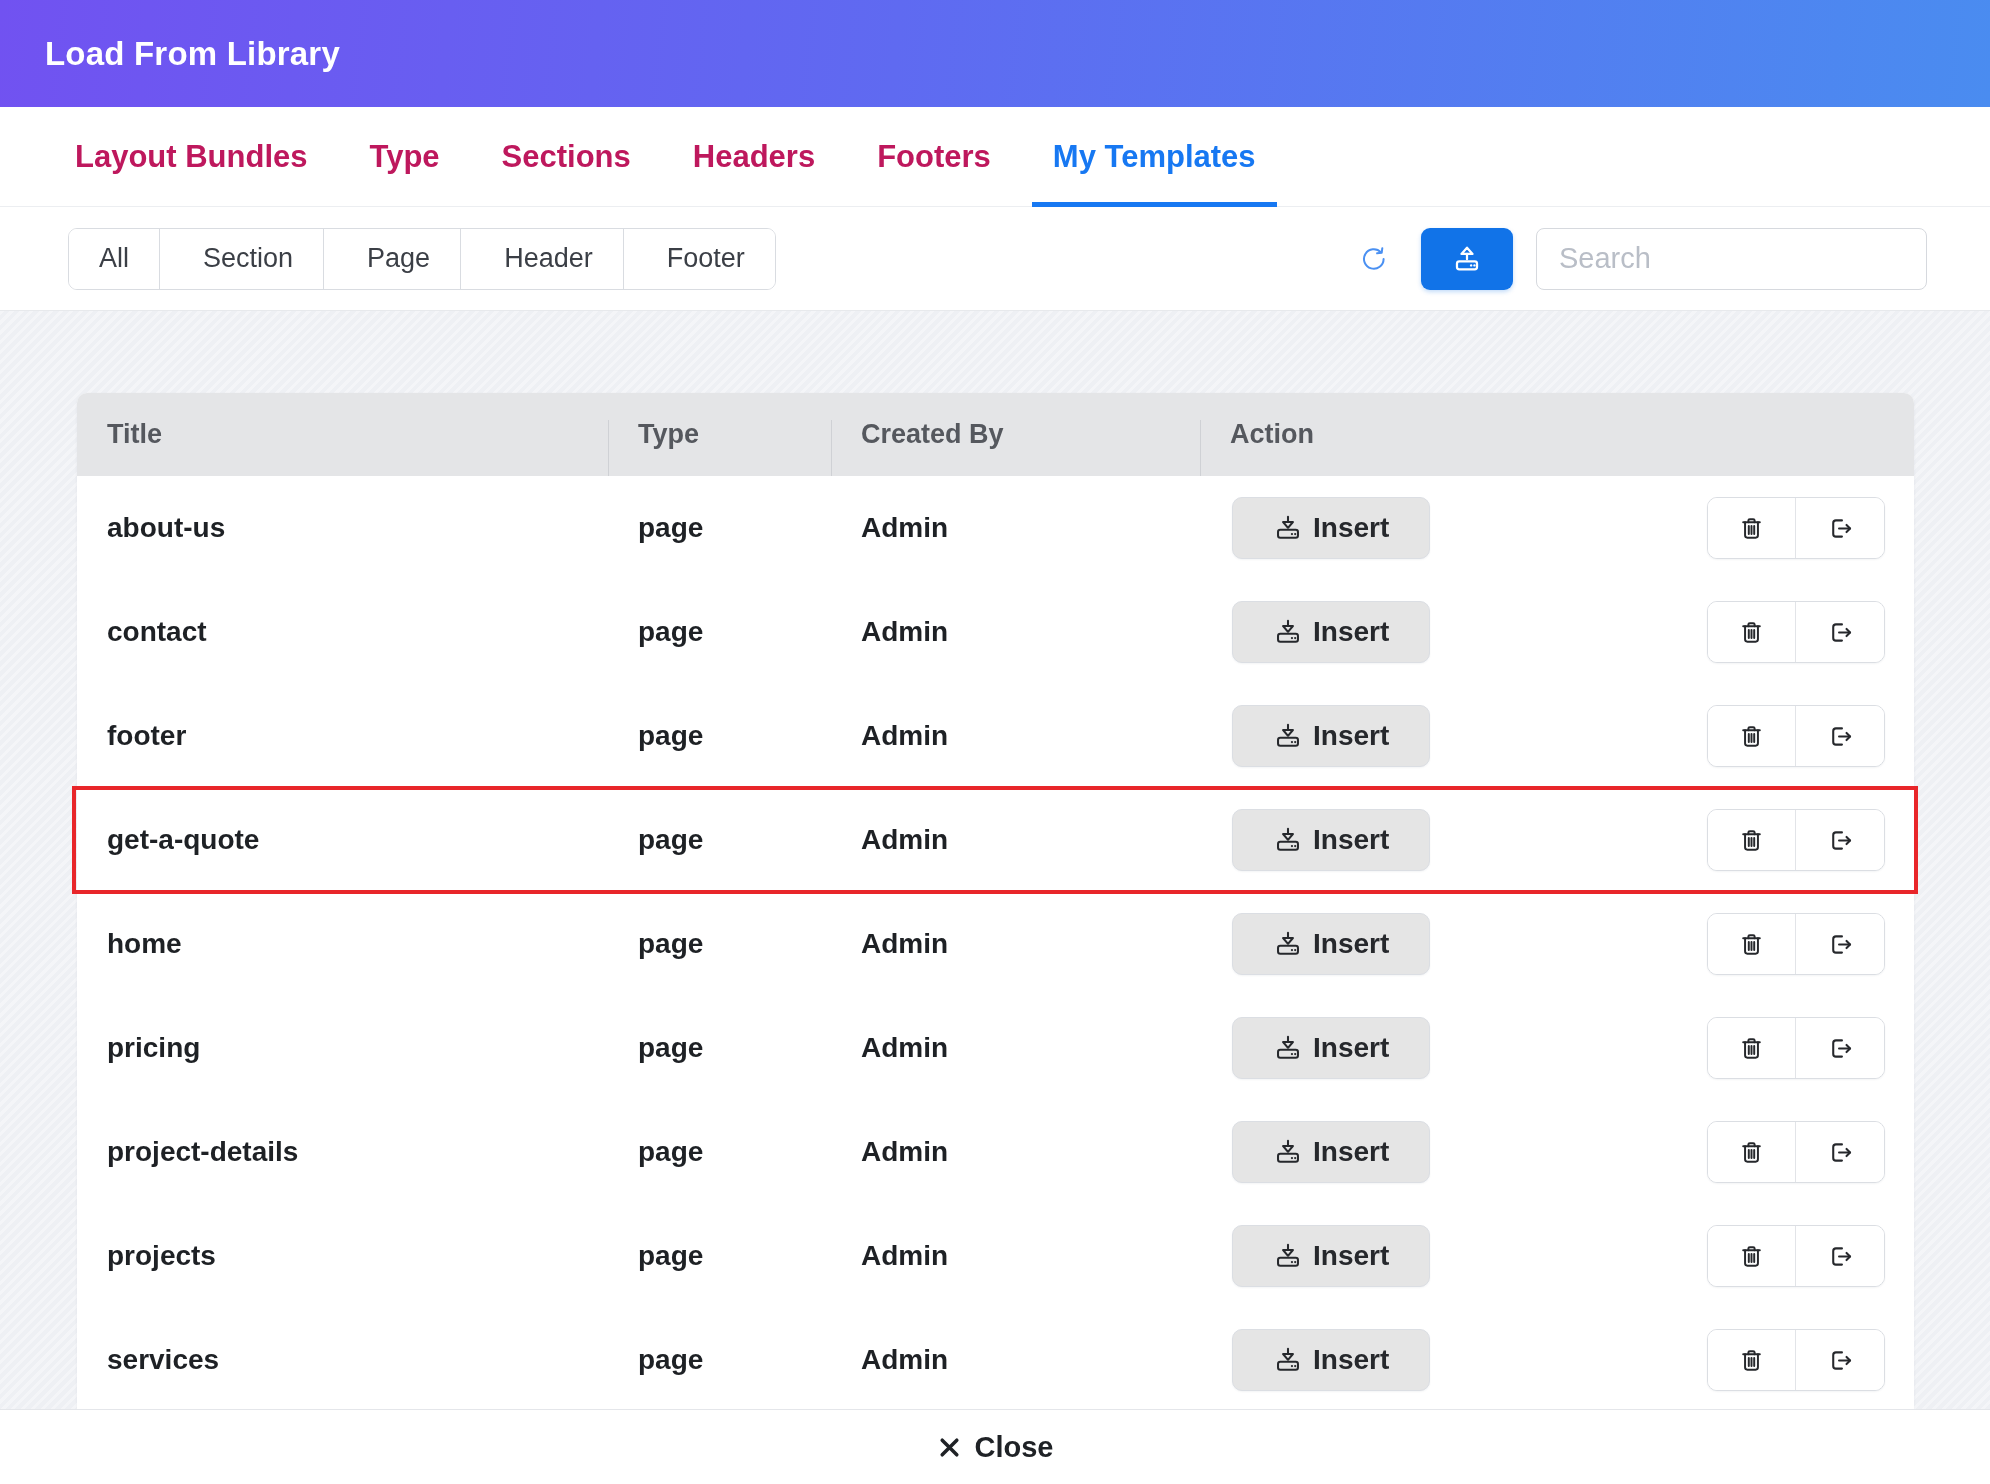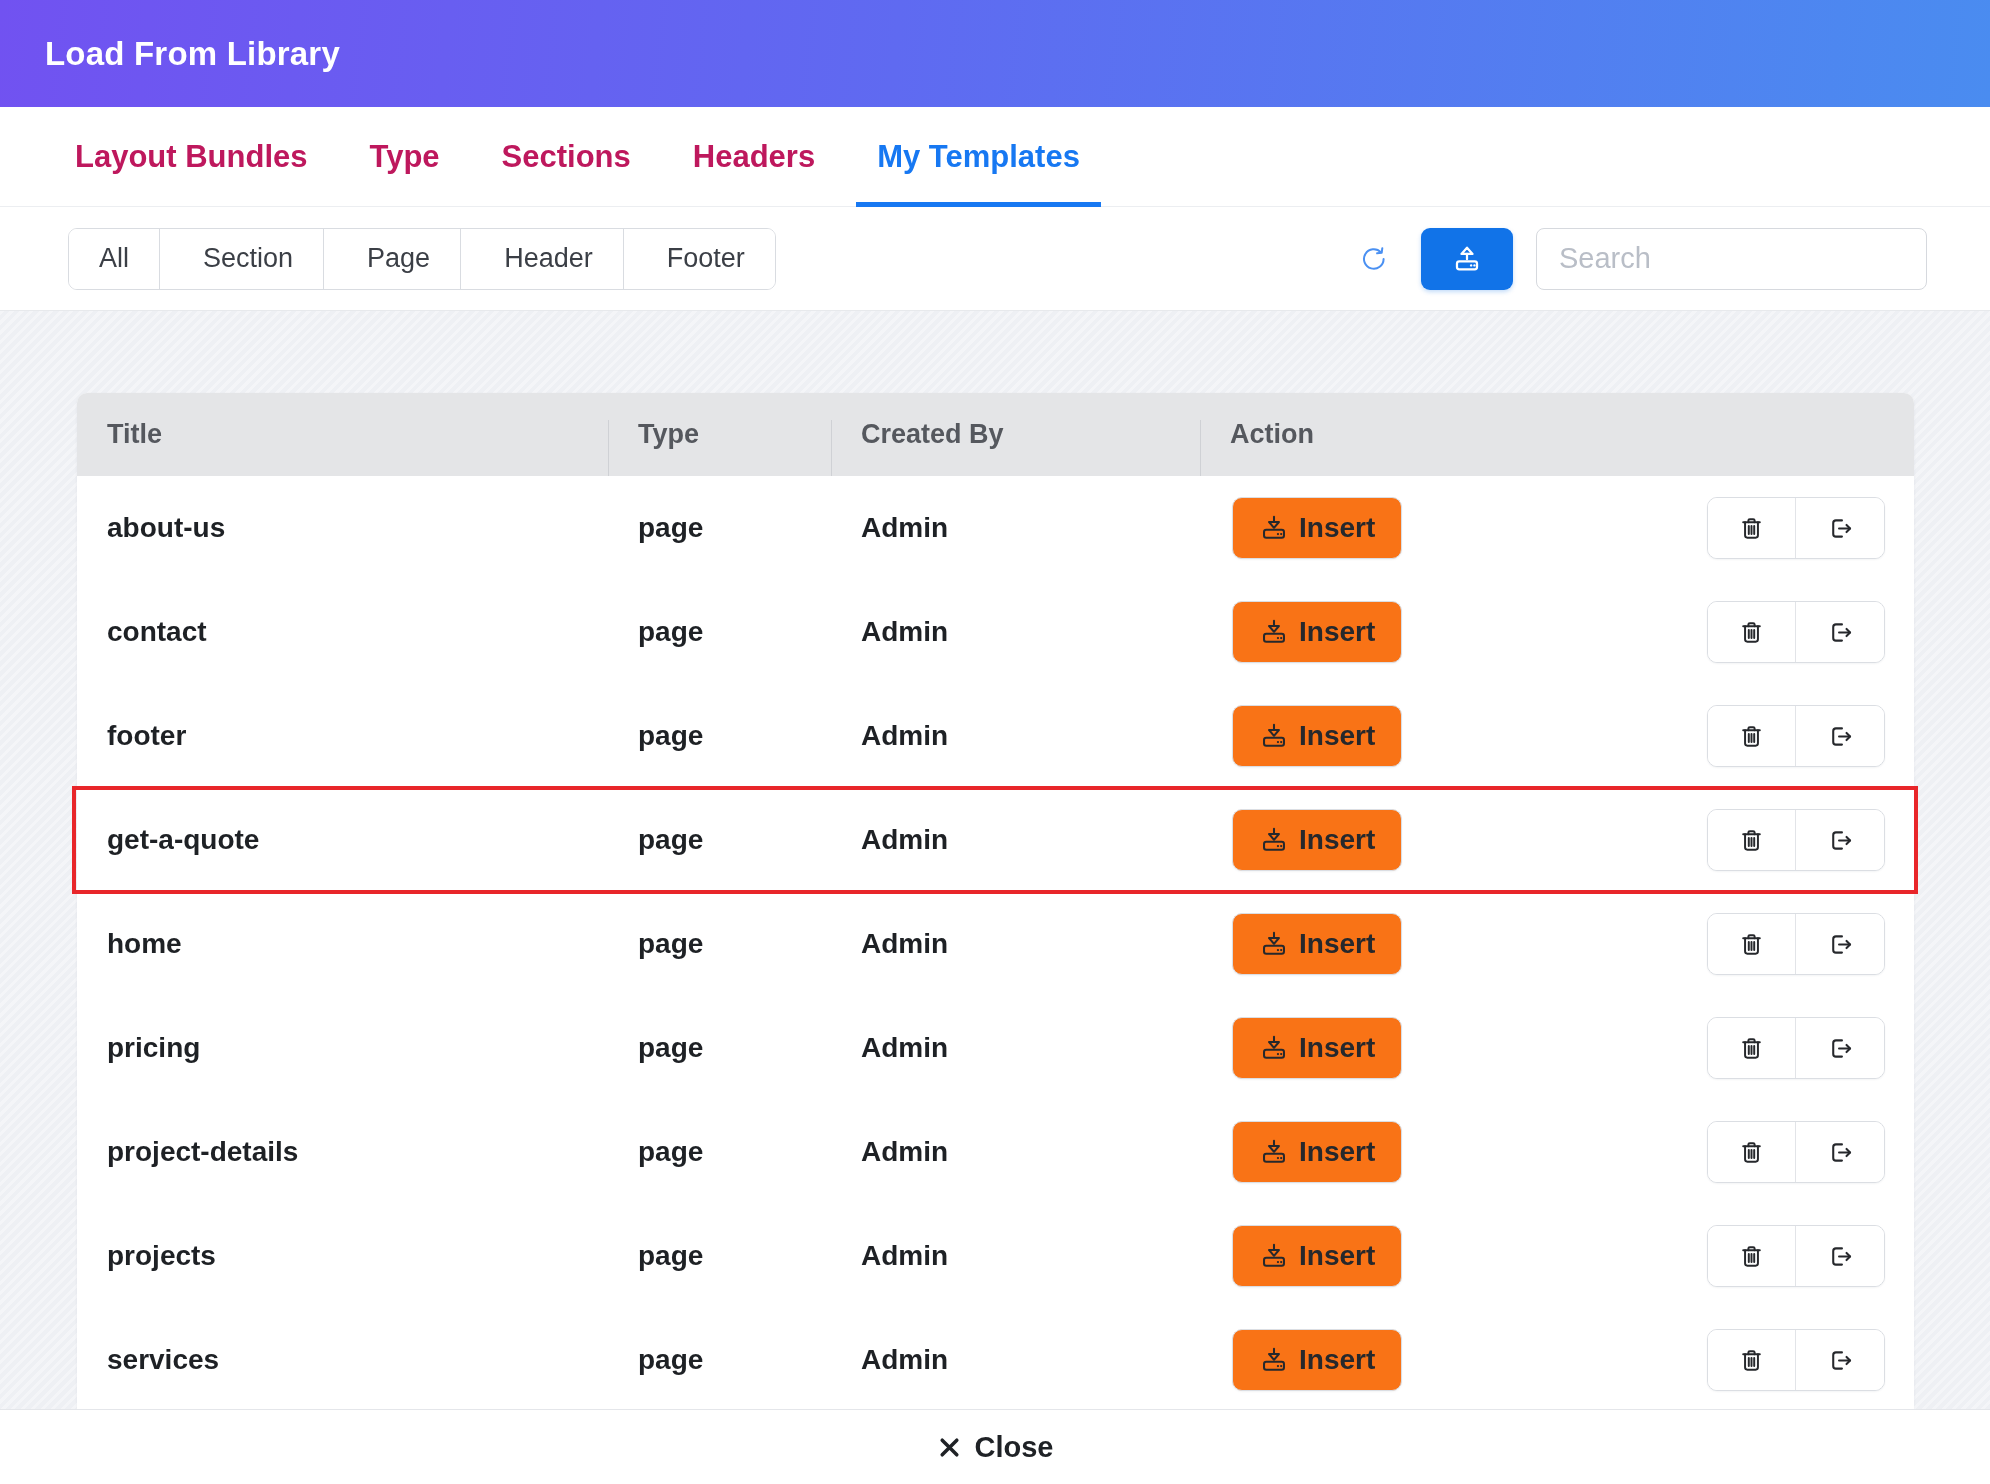--- a/index.html
+++ b/index.html
@@ -77,22 +77,22 @@
   .row{
     position:relative;display:grid;grid-template-columns:531px 223px 369px 1fr;
     height:104px;align-items:center;background:#fff;
   }
   .cell{font-size:28px;font-weight:600;color:#1e2125;padding-left:30px;white-space:nowrap;}
   .action-cell{
     display:flex;align-items:center;justify-content:space-between;
     padding:0 29px 0 32px;height:100%;
   }
   .insert-btn{
-    height:62px;display:inline-flex;align-items:center;gap:10px;padding:0 26px;
-    background:#f97316;border:1px solid #dbdee3;border-radius:10px;cursor:pointer;
+    height:62px;display:inline-flex;align-items:center;gap:10px;padding:0 40px;
+    background:#e5e5e5;border:1px solid #dbdee3;border-radius:10px;cursor:pointer;
     font-family:inherit;font-size:28px;font-weight:600;color:#26282c;
     box-shadow:0 1px 2px rgba(25,35,60,.05);
   }
   .icon-group{
     display:flex;height:62px;border:1px solid #dbdee3;border-radius:10px;overflow:hidden;
     background:#fff;box-shadow:0 1px 2px rgba(25,35,60,.05);
   }
   .icon-group button{
     width:88px;border:none;background:#fff;display:flex;align-items:center;justify-content:center;cursor:pointer;
   }
@@ -117,20 +117,21 @@
 
   <header class="modal-header">
     <h1 class="modal-title">Load From Library</h1>
   </header>
 
   <nav class="tab-bar" id="tab-bar">
       <div class="tab">Layout Bundles</div>
       <div class="tab">Type</div>
       <div class="tab">Sections</div>
       <div class="tab">Headers</div>
+      <div class="tab">Footers</div>
       <div class="tab active">My Templates</div>
     </nav>
 
   <div class="toolbar">
     <div class="seg" id="filter-group">
         <button>All</button>
         <button>Section</button>
         <button>Page</button>
         <button>Header</button>
         <button>Footer</button>

